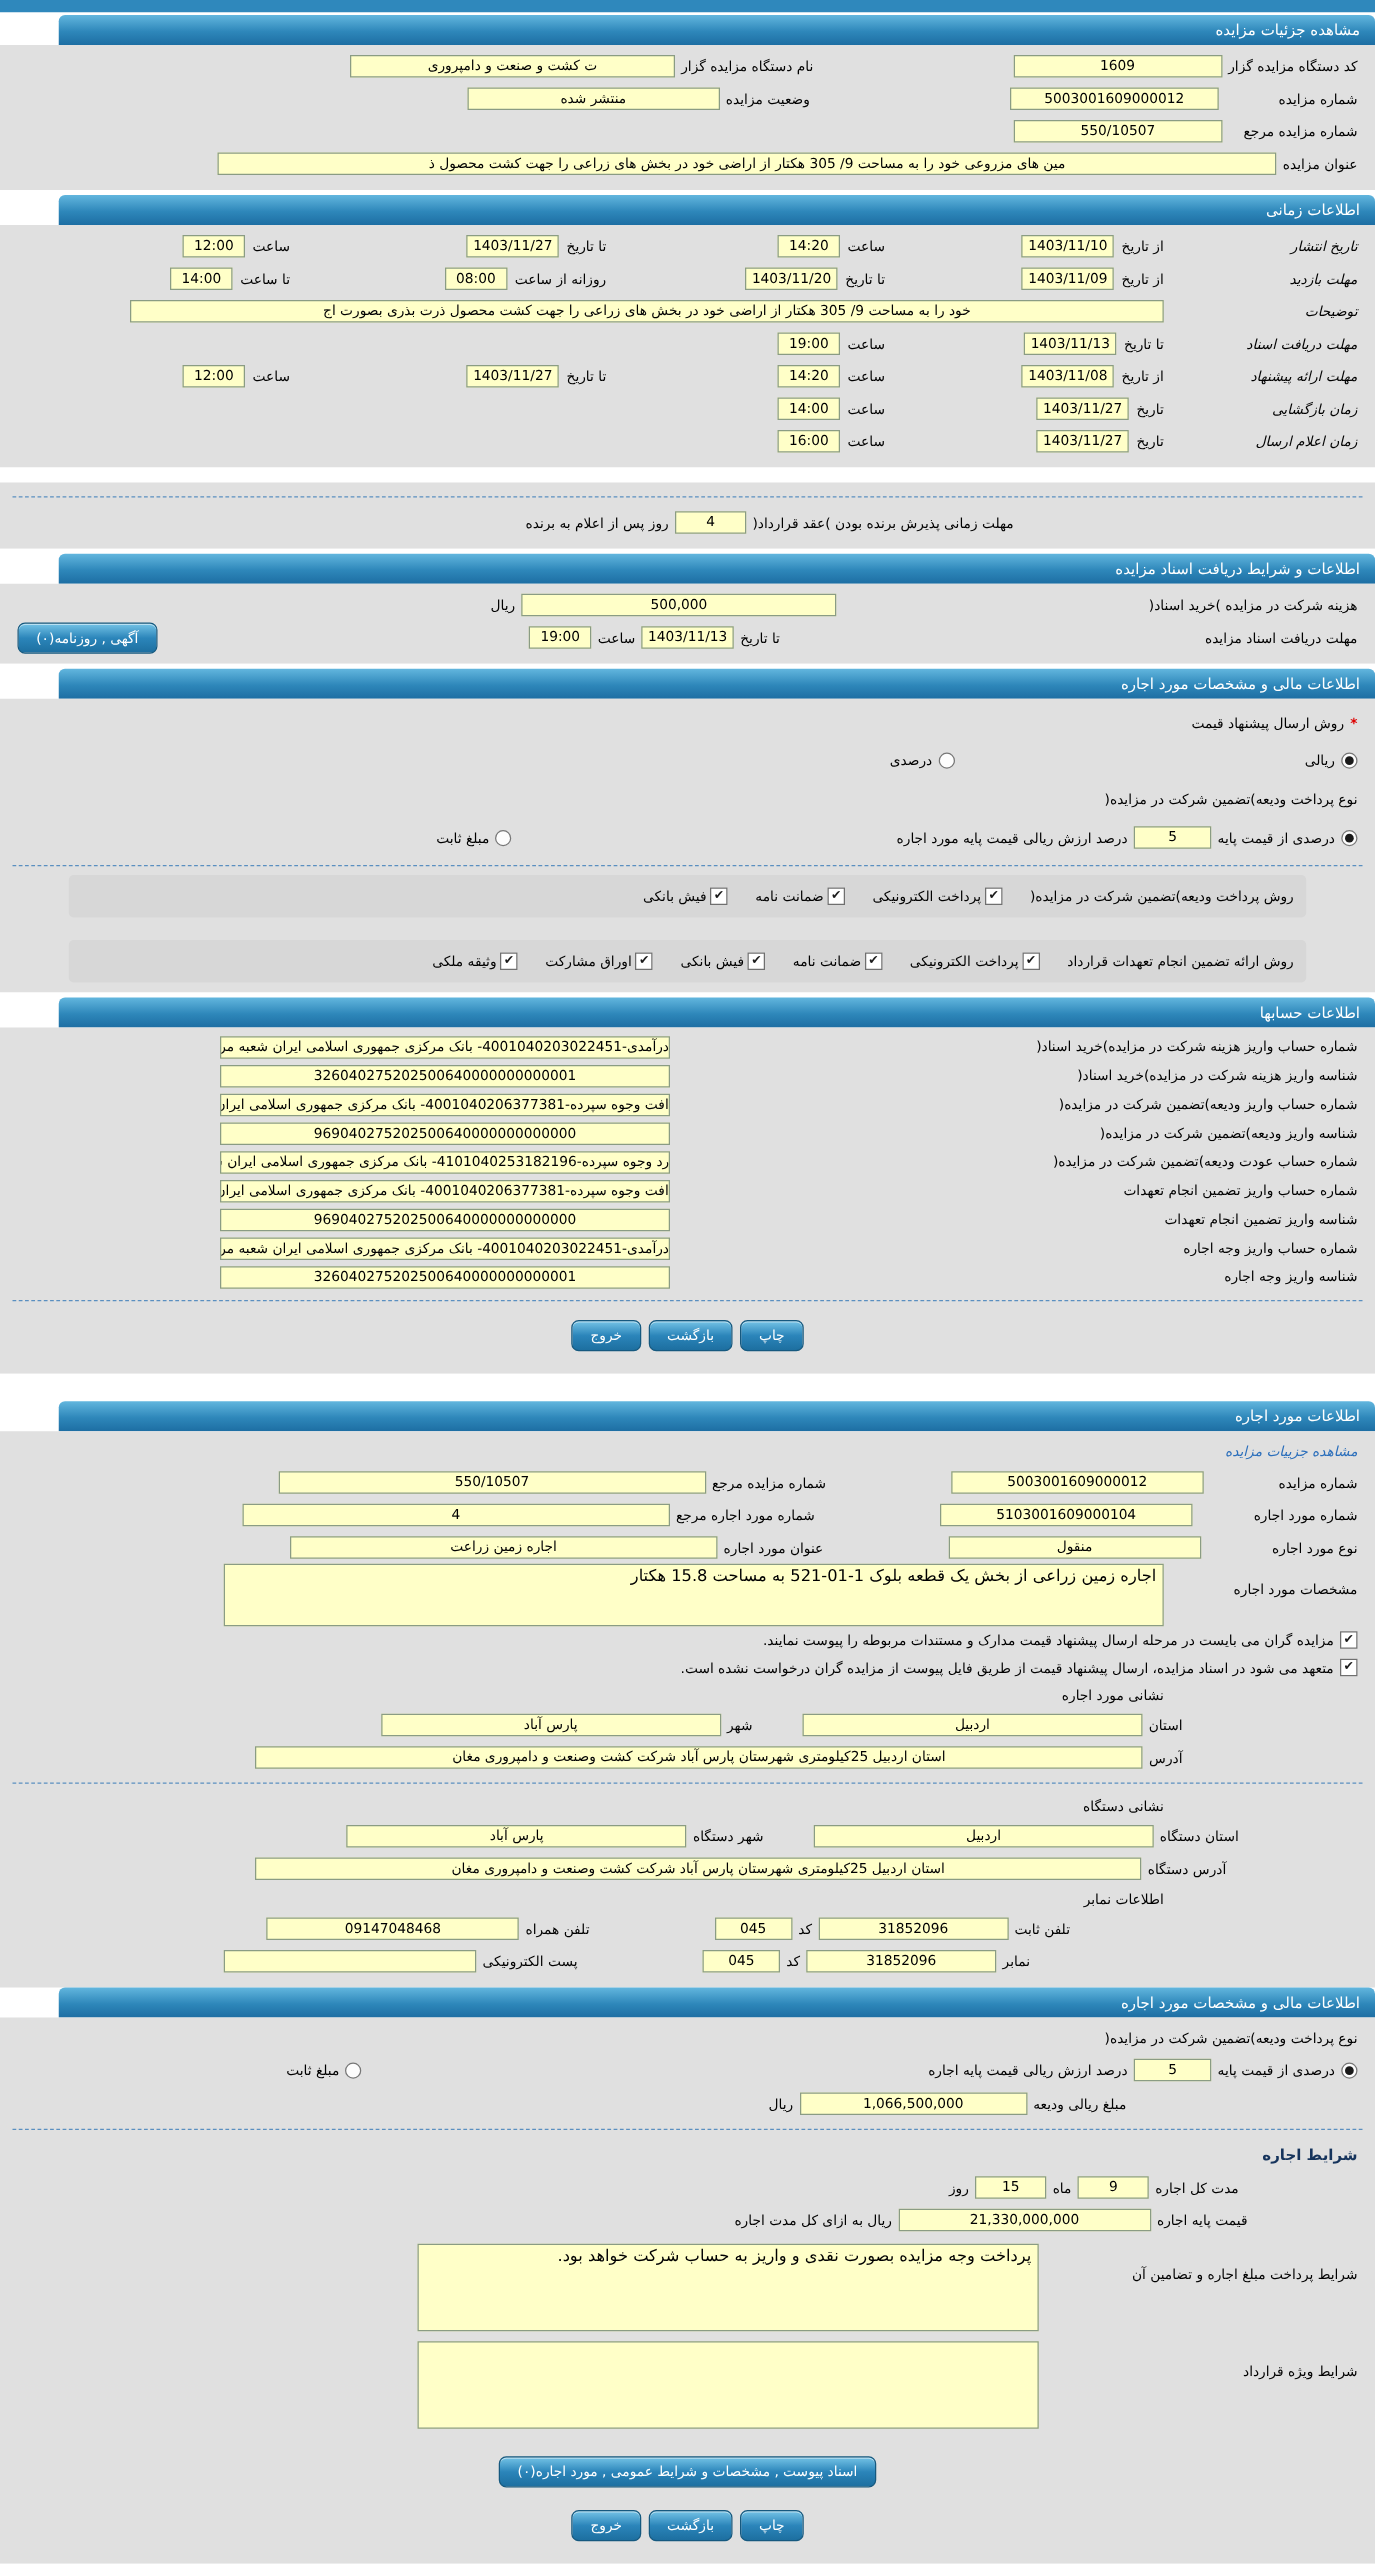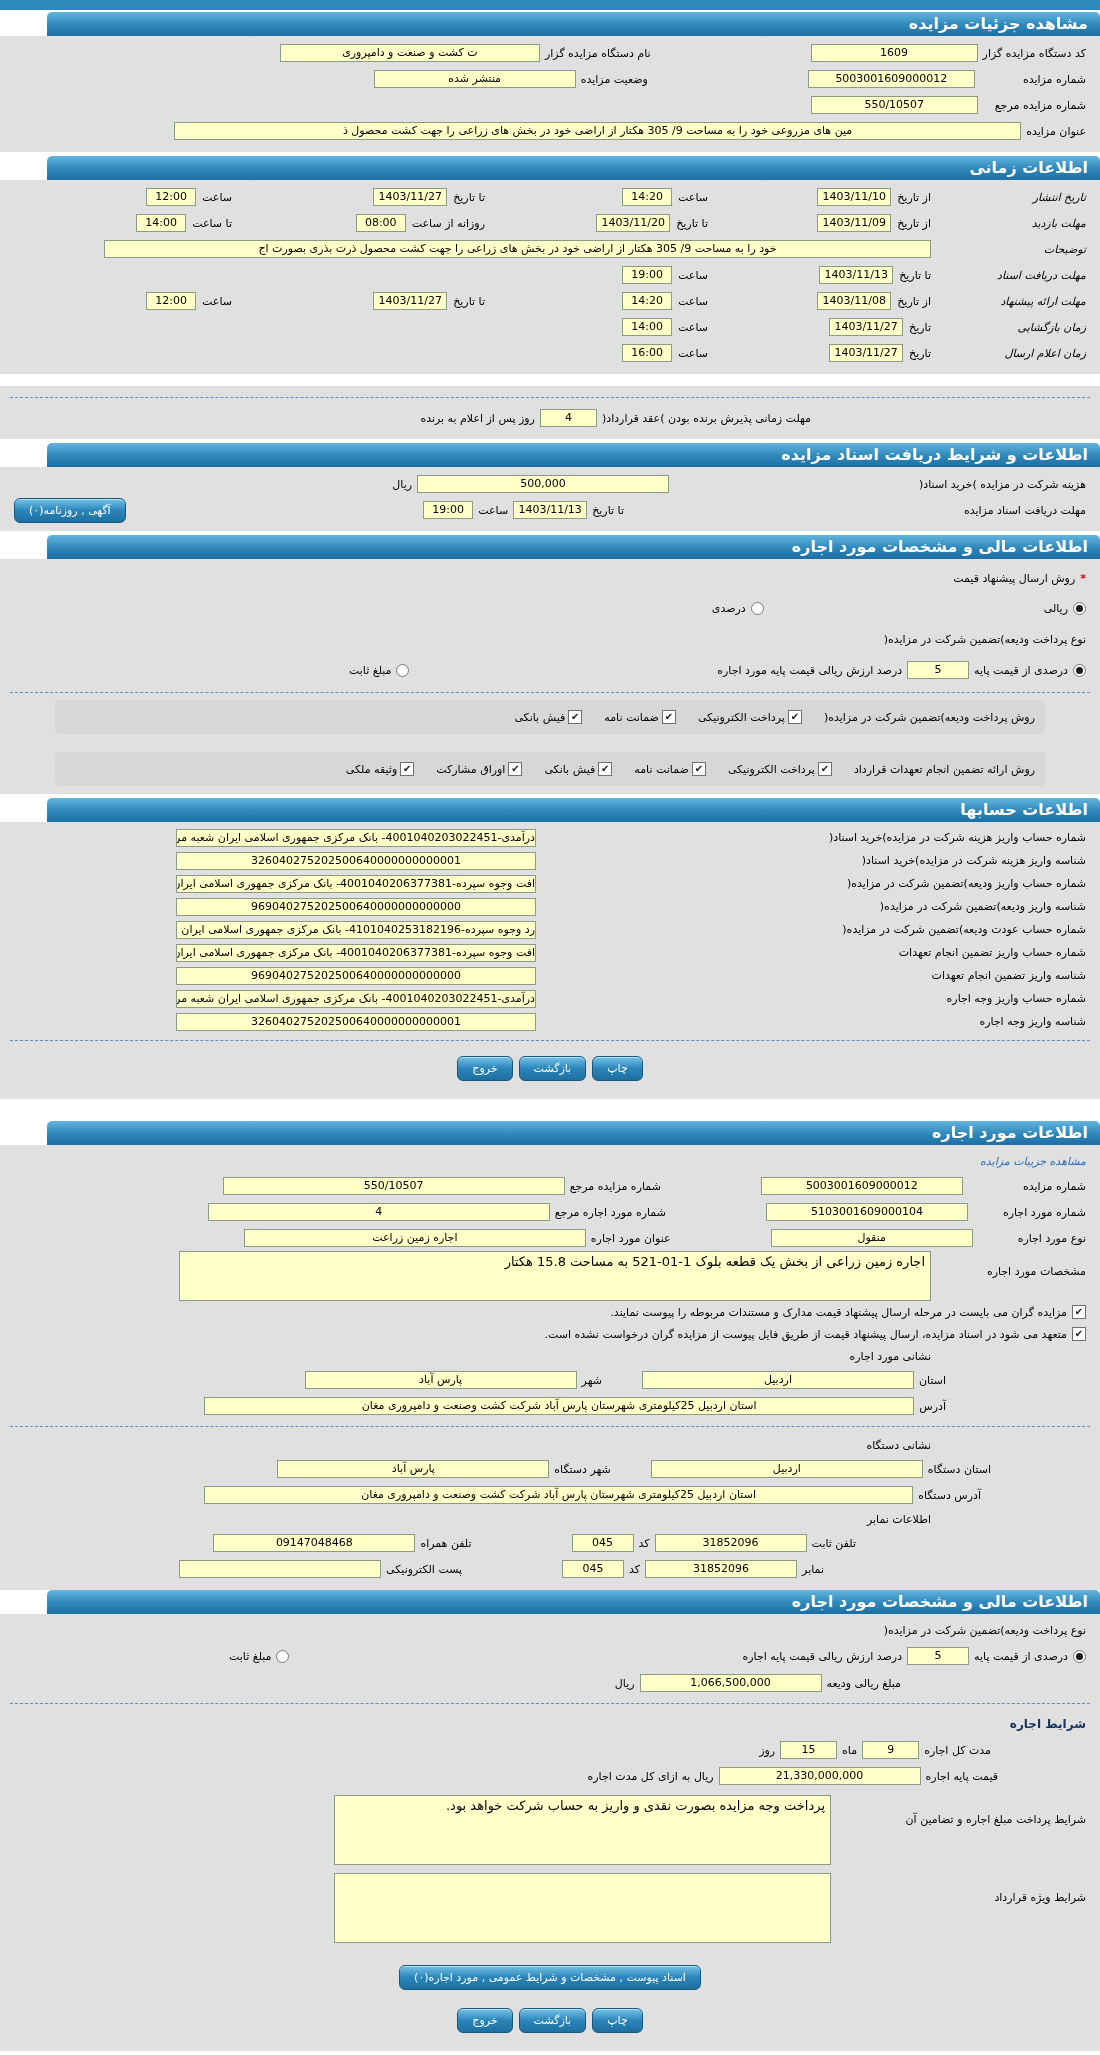--- a/index.html
+++ b/index.html
@@ -1,19 +1,19 @@
 <!DOCTYPE html>
 <html lang="fa" dir="rtl"><head>
 <meta charset="utf-8">
 <style>
   html,body{margin:0;padding:0;background:#ffffff;}
   body{width:1100px;font-family:"DejaVu Sans","Liberation Sans",sans-serif;font-size:11px;color:#000;direction:rtl;}
   .titlebar-strip{height:10px;background:#2f88bc;}
   .seam{height:2px;background:#ffffff;}
-  .sec-header{height:24px;line-height:24px;background:linear-gradient(180deg,#62b6de 0%,#2e87ba 55%,#1d6ea3 100%);color:#fff;font-weight:bold;font-size:16px;padding:0 12px;border-radius:5px 5px 0 0;margin-left:47px;}
+  .sec-header{height:24px;line-height:24px;background:linear-gradient(180deg,#62b6de 0%,#2e87ba 55%,#1d6ea3 100%);color:#fff;font-weight:normal;font-size:12px;padding:0 12px;border-radius:5px 5px 0 0;margin-left:47px;}
   .panel{background:#e0e0e0;padding:4px 0 8px 0;}
   .row{display:flex;align-items:center;min-height:26px;padding:0 14px;gap:5px;}
   .lbl{white-space:nowrap;color:#000;}
   .inp{display:inline-block;background:#ffffc8;border:1px solid #8a9c84;height:16px;line-height:16px;text-align:center;overflow:hidden;white-space:nowrap;font-size:11px;vertical-align:middle;}
   .w45{width:48px}.w55{width:55px}.w60{width:60px}.w70{width:72px}.w150{width:150px}.w165{width:165px}
   .w180{width:180px}.w200{width:200px}.w250{width:250px}.w258{width:258px}
   .w270{width:270px}.w340{width:340px}.w358{width:358px}.w740{flex:1;margin-left:90px}.w850{flex:1}
   .sp{flex:1}
   .spacer30{width:30px}.spacer90{width:90px}.spacer150{width:150px}.spacer165{width:165px}
   .spacer210{width:210px}.spacer240{width:240px}.spacer270{width:270px}.spacer330{width:330px}
@@ -343,28 +343,28 @@
   </div>
   <div class="row">
     <span class="lbl">شماره مزایده</span>
     <span class="inp w200" style="margin-right:55px">5003001609000012</span>
     <span class="spacer90"></span>
     <span class="lbl">شماره مزایده مرجع</span>
     <span class="inp w340">550/10507</span>
   </div>
   <div class="row">
     <span class="lbl">شماره مورد اجاره</span>
-    <span class="inp w200" style="margin-right:30px">5103001609000104</span>
+    <span class="inp w200" style="margin-right:44px">5103001609000104</span>
     <span class="spacer90"></span>
     <span class="lbl">شماره مورد اجاره مرجع</span>
     <span class="inp w340">4</span>
   </div>
   <div class="row">
     <span class="lbl">نوع مورد اجاره</span>
-    <span class="inp w200" style="margin-right:40px">منقول</span>
+    <span class="inp w200" style="margin-right:52px">منقول</span>
     <span class="spacer90"></span>
     <span class="lbl">عنوان مورد اجاره</span>
     <span class="inp w340">اجاره زمین زراعت</span>
   </div>
   <div class="row" style="align-items:flex-start">
     <span class="lbl" style="width:150px;padding-top:14px">مشخصات مورد اجاره</span>
     <span class="ta" style="width:740px">اجاره زمین زراعی از بخش یک قطعه بلوک 1-01-521 به مساحت 15.8 هکتار</span>
   </div>
   <div class="row" style="min-height:22px">
     <span class="cb checked"></span>

